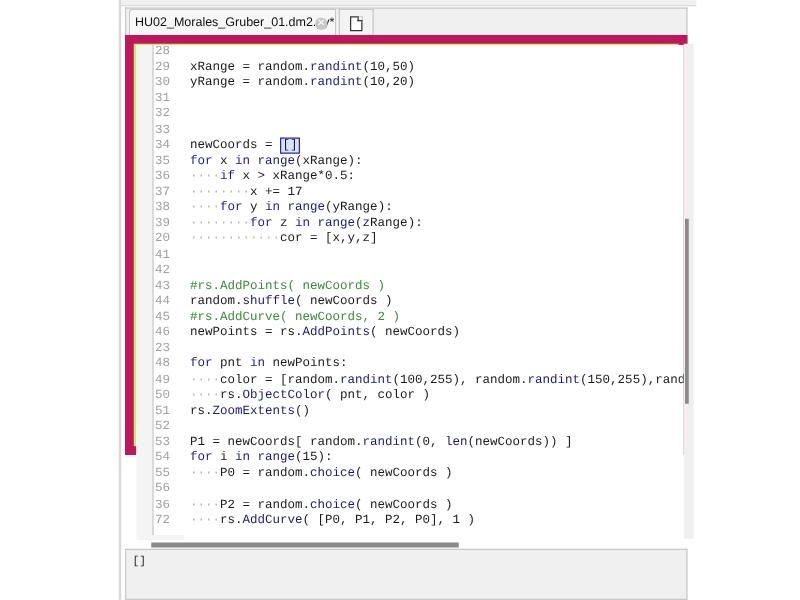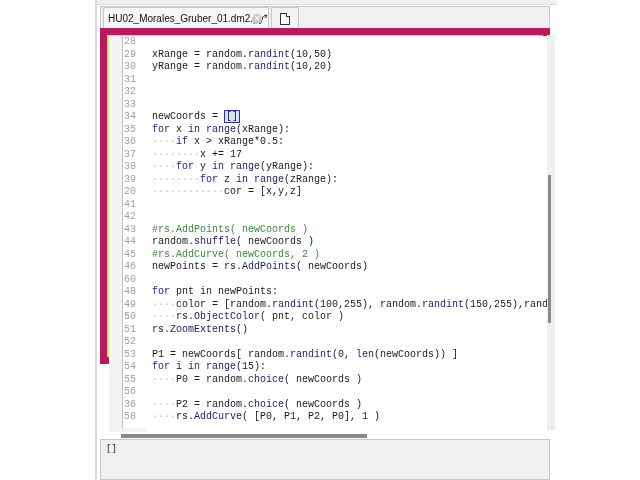--- a/index.html
+++ b/index.html
@@ -66,32 +66,32 @@
     <div class="line" style="top:112.5px"><span class="ln">37</span><span class="code"><span class="ws">········</span>x += 17</span></div>
     <div class="line" style="top:125px"><span class="ln">38</span><span class="code"><span class="ws">····</span><span class="kw">for</span> y <span class="kw">in</span> <span class="fn">range</span>(yRange):</span></div>
     <div class="line" style="top:137.5px"><span class="ln">39</span><span class="code"><span class="ws">········</span><span class="kw">for</span> z <span class="kw">in</span> <span class="fn">range</span>(zRange):</span></div>
     <div class="line" style="top:150px"><span class="ln">20</span><span class="code"><span class="ws">············</span>cor = [x,y,z]</span></div>
     <div class="line" style="top:162.5px"><span class="ln">41</span></div>
     <div class="line" style="top:175px"><span class="ln">42</span></div>
     <div class="line" style="top:187.5px"><span class="ln">43</span><span class="code cm">#rs.AddPoints( newCoords )</span></div>
     <div class="line" style="top:200px"><span class="ln">44</span><span class="code">random.<span class="fn">shuffle</span>( newCoords )</span></div>
     <div class="line" style="top:212.5px"><span class="ln">45</span><span class="code cm">#rs.AddCurve( newCoords, 2 )</span></div>
     <div class="line" style="top:225px"><span class="ln">46</span><span class="code">newPoints = rs.<span class="fn">AddPoints</span>( newCoords)</span></div>
-    <div class="line" style="top:237.5px"><span class="ln">60</span></div>
+    <div class="line" style="top:237.5px"><span class="ln">23</span></div>
     <div class="line" style="top:250px"><span class="ln">48</span><span class="code"><span class="kw">for</span> pnt <span class="kw">in</span> newPoints:</span></div>
     <div class="line" style="top:262.5px"><span class="ln">49</span><span class="code"><span class="ws">····</span>color = [random.<span class="fn">randint</span>(100,255), random.<span class="fn">randint</span>(150,255),rand</span></div>
     <div class="line" style="top:275px"><span class="ln">50</span><span class="code"><span class="ws">····</span>rs.<span class="fn">ObjectColor</span>( pnt, color )</span></div>
     <div class="line" style="top:287.5px"><span class="ln">51</span><span class="code">rs.<span class="fn">ZoomExtents</span>()</span></div>
     <div class="line" style="top:300px"><span class="ln">52</span></div>
     <div class="line" style="top:312.5px"><span class="ln">53</span><span class="code">P1 = newCoords[ random.<span class="fn">randint</span>(0, <span class="fn">len</span>(newCoords)) ]</span></div>
     <div class="line" style="top:325px"><span class="ln">54</span><span class="code"><span class="kw">for</span> i <span class="kw">in</span> <span class="fn">range</span>(15):</span></div>
     <div class="line" style="top:337.5px"><span class="ln">55</span><span class="code"><span class="ws">····</span>P0 = random.<span class="fn">choice</span>( newCoords )</span></div>
     <div class="line" style="top:350px"><span class="ln">56</span></div>
     <div class="line" style="top:362.5px"><span class="ln">36</span><span class="code"><span class="ws">····</span>P2 = random.<span class="fn">choice</span>( newCoords )</span></div>
-    <div class="line" style="top:375px"><span class="ln">58</span><span class="code"><span class="ws">····</span>rs.<span class="fn">AddCurve</span>( [P0, P1, P2, P0], 1 )</span></div>
+    <div class="line" style="top:375px"><span class="ln">72</span><span class="code"><span class="ws">····</span>rs.<span class="fn">AddCurve</span>( [P0, P1, P2, P0], 1 )</span></div>
   </div>
   <div class="vscroll-track"></div>
   <div class="vscroll-thumb"></div>
   <div class="hscroll-thumb"></div>
 </div>
 
 <div class="output-frame">
   <span class="output-text">[]</span>
 </div>
 

